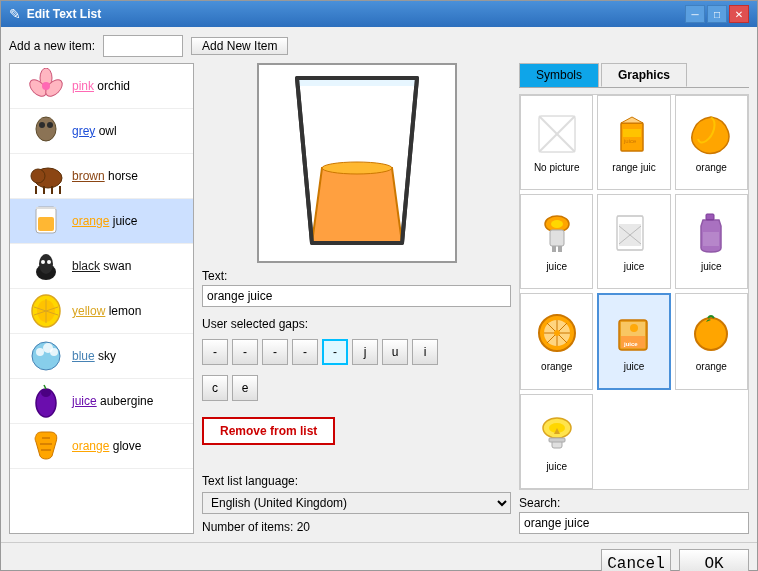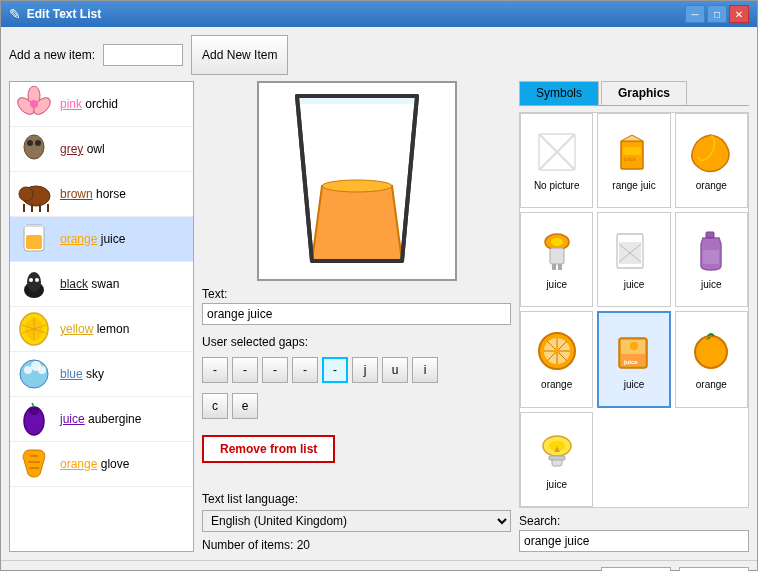--- a/index.html
+++ b/index.html
@@ -54,21 +54,21 @@
     }
     .add-new-label { font-size: 12px; }
     .add-new-input {
       width: 80px;
       height: 22px;
       border: 1px solid #aaa;
       padding: 2px 4px;
       font-size: 12px;
     }
     .add-new-btn {
-      height: 40px;
+      height: 18px;
       padding: 0 10px;
       background: linear-gradient(to bottom, #fff, #e8e8e8);
       border: 1px solid #aaa;
       font-size: 12px;
       cursor: pointer;
     }
 
     .main-area {
       display: flex;
       flex: 1;
@@ -80,21 +80,21 @@
       width: 185px;
       border: 1px solid #aaa;
       background: white;
       overflow-y: auto;
       flex-shrink: 0;
     }
     .list-item {
       display: flex;
       align-items: center;
       gap: 6px;
-      padding: 2px 4px;
+      padding: 2px 16px;
       cursor: pointer;
       border-bottom: 1px solid #eee;
     }
     .list-item.selected { background: #cce0ff; }
     .list-item-thumb {
       width: 40px;
       height: 40px;
       flex-shrink: 0;
       display: flex;
       align-items: center;
@@ -315,21 +315,21 @@
         <div class="list-item">
           <div class="list-item-thumb">
             <svg width="36" height="36" viewBox="0 0 36 36">
               <ellipse cx="18" cy="16" rx="10" ry="12" fill="#8B7355" stroke="#5c4a2a" stroke-width="1"></ellipse>
               <circle cx="14" cy="12" r="3" fill="#2c2c2c"></circle>
               <circle cx="22" cy="12" r="3" fill="#2c2c2c"></circle>
               <polygon points="12,8 14,4 16,8" fill="#8B7355"></polygon>
               <polygon points="20,8 22,4 24,8" fill="#8B7355"></polygon>
             </svg>
           </div>
-          <span class="list-item-text"><span class="colored" style="color:#7f1d1d">grey</span> owl</span>
+          <span class="list-item-text"><span class="colored" style="color:#1d4ed8">grey</span> owl</span>
         </div>
         <div class="list-item">
           <div class="list-item-thumb">
             <svg width="36" height="36" viewBox="0 0 36 36">
               <ellipse cx="20" cy="20" rx="14" ry="10" fill="#8B4513" stroke="#5c3009" stroke-width="1"></ellipse>
               <circle cx="10" cy="18" r="7" fill="#8B4513" stroke="#5c3009" stroke-width="1"></circle>
               <line x1="8" y1="28" x2="8" y2="36" stroke="#5c3009" stroke-width="2"></line>
               <line x1="16" y1="28" x2="16" y2="36" stroke="#5c3009" stroke-width="2"></line>
               <line x1="24" y1="28" x2="24" y2="36" stroke="#5c3009" stroke-width="2"></line>
               <line x1="32" y1="28" x2="32" y2="36" stroke="#5c3009" stroke-width="2"></line>

